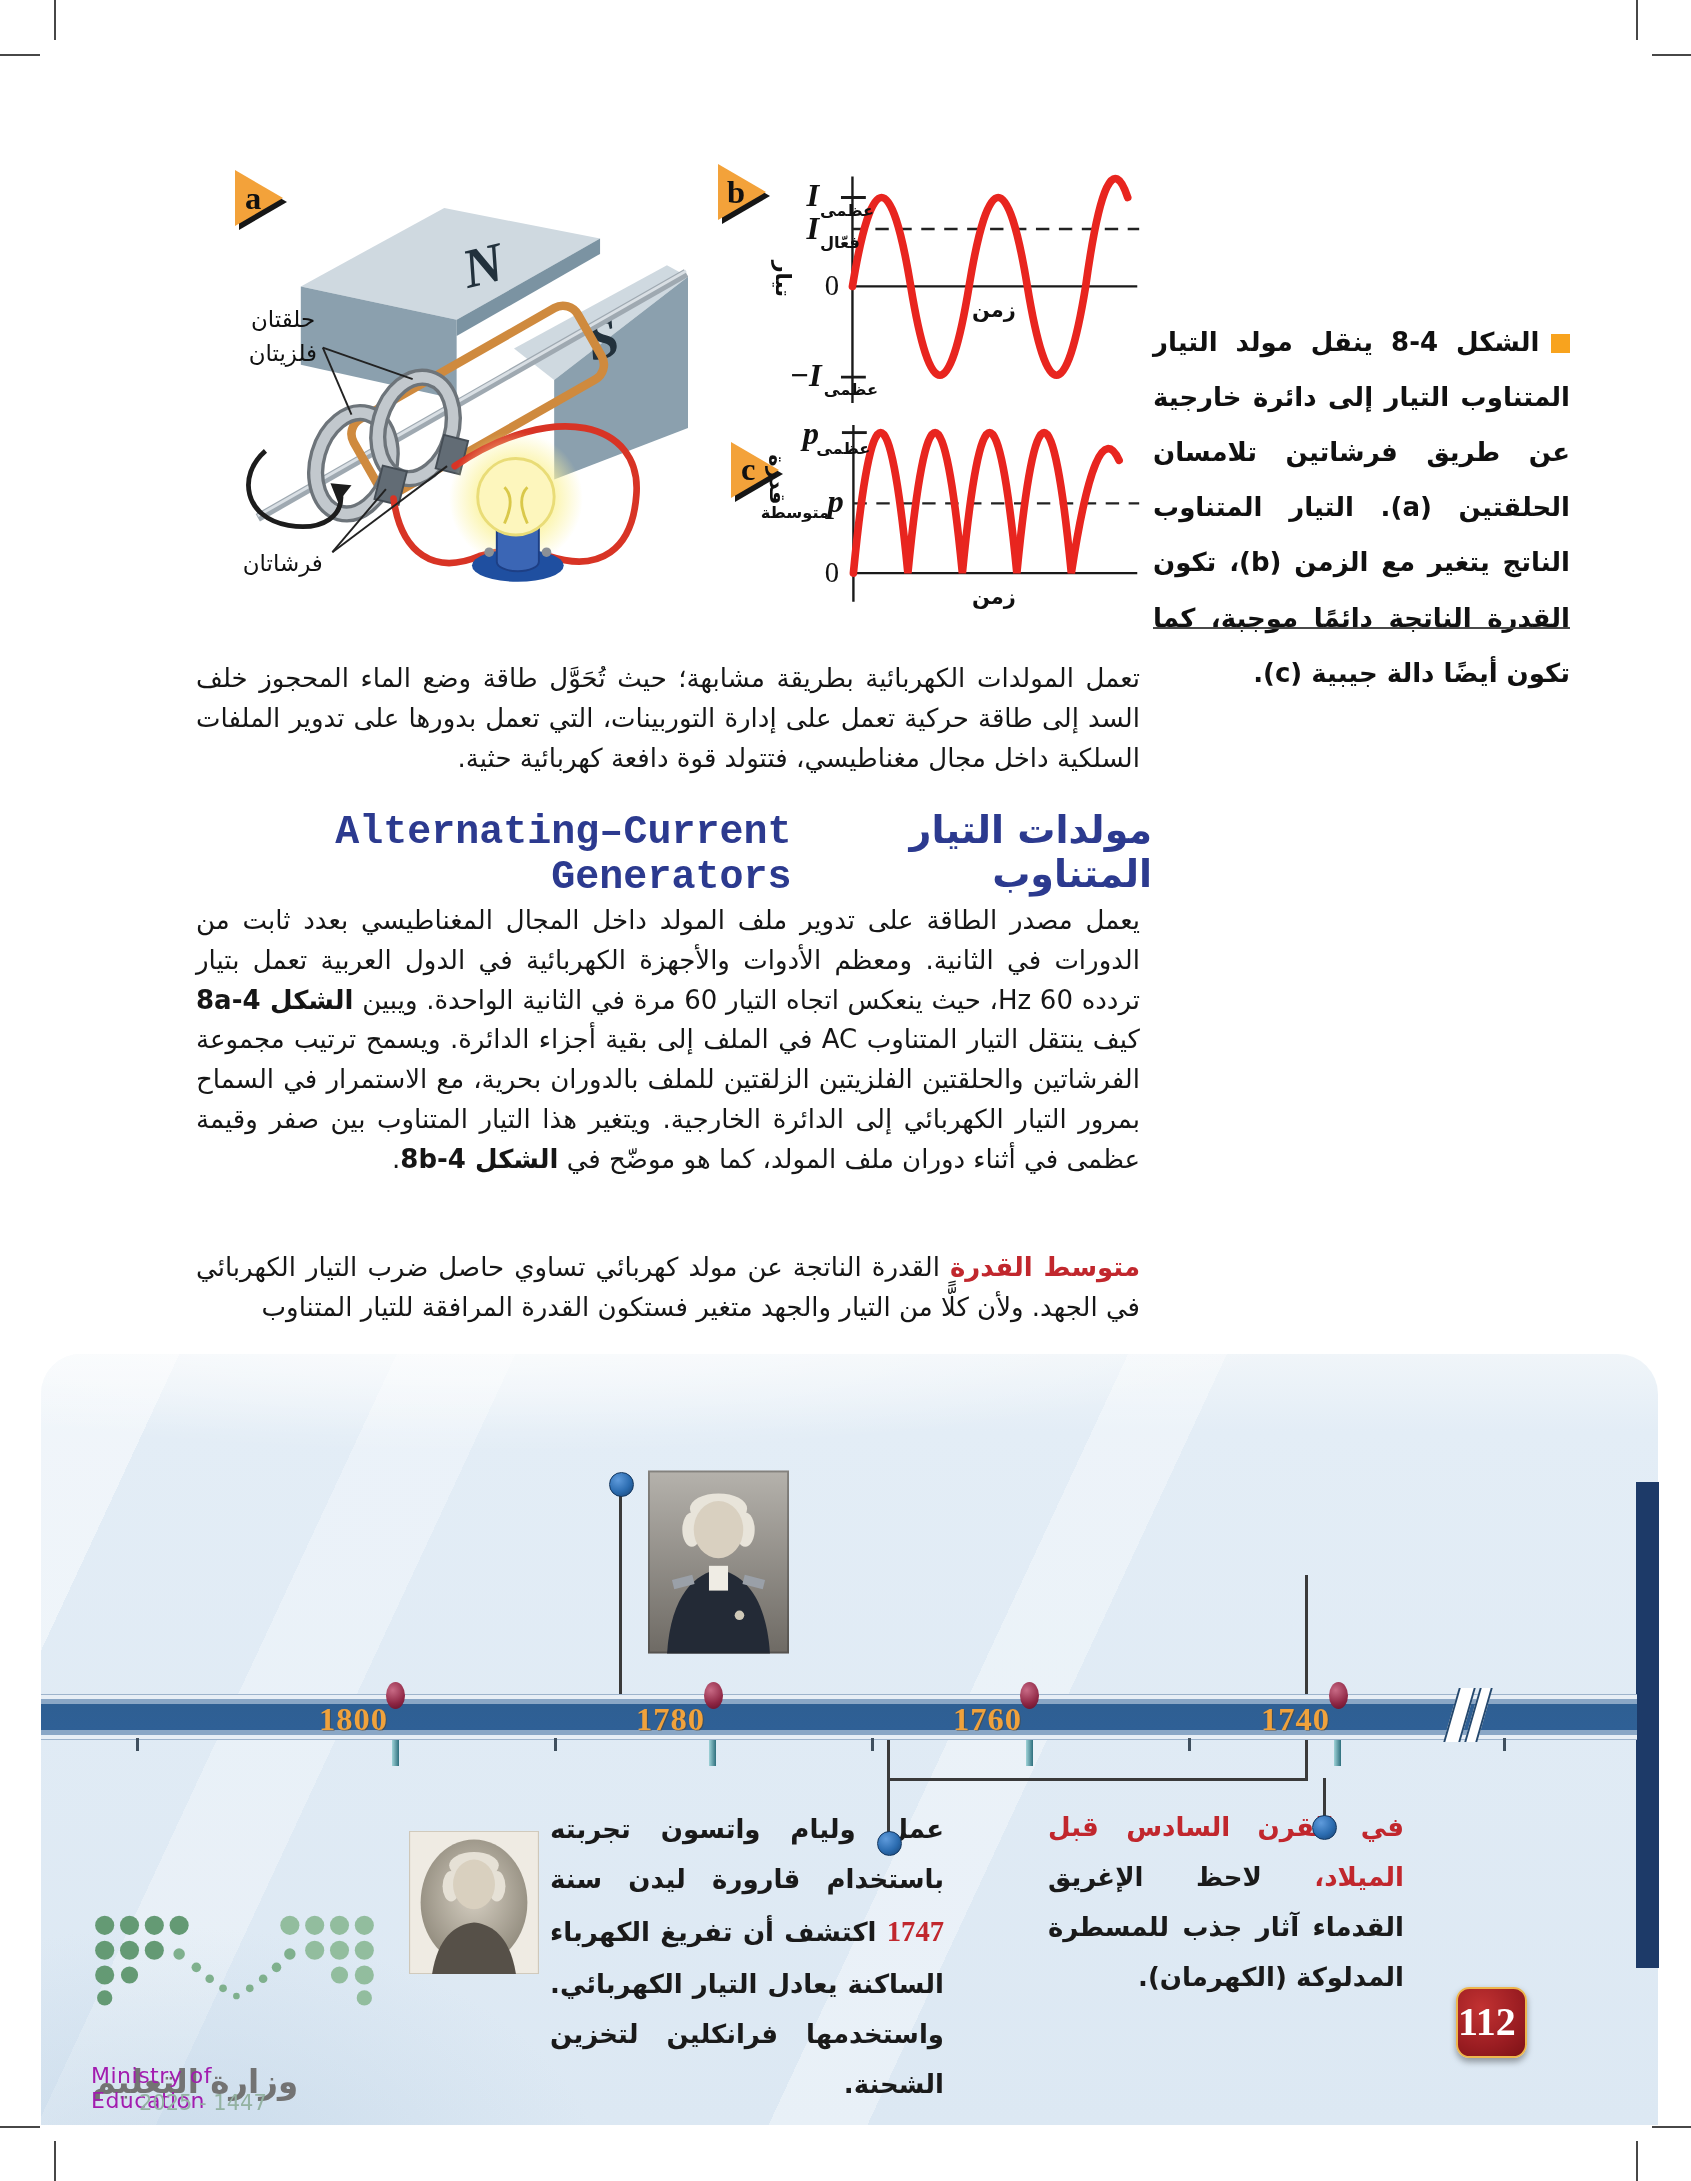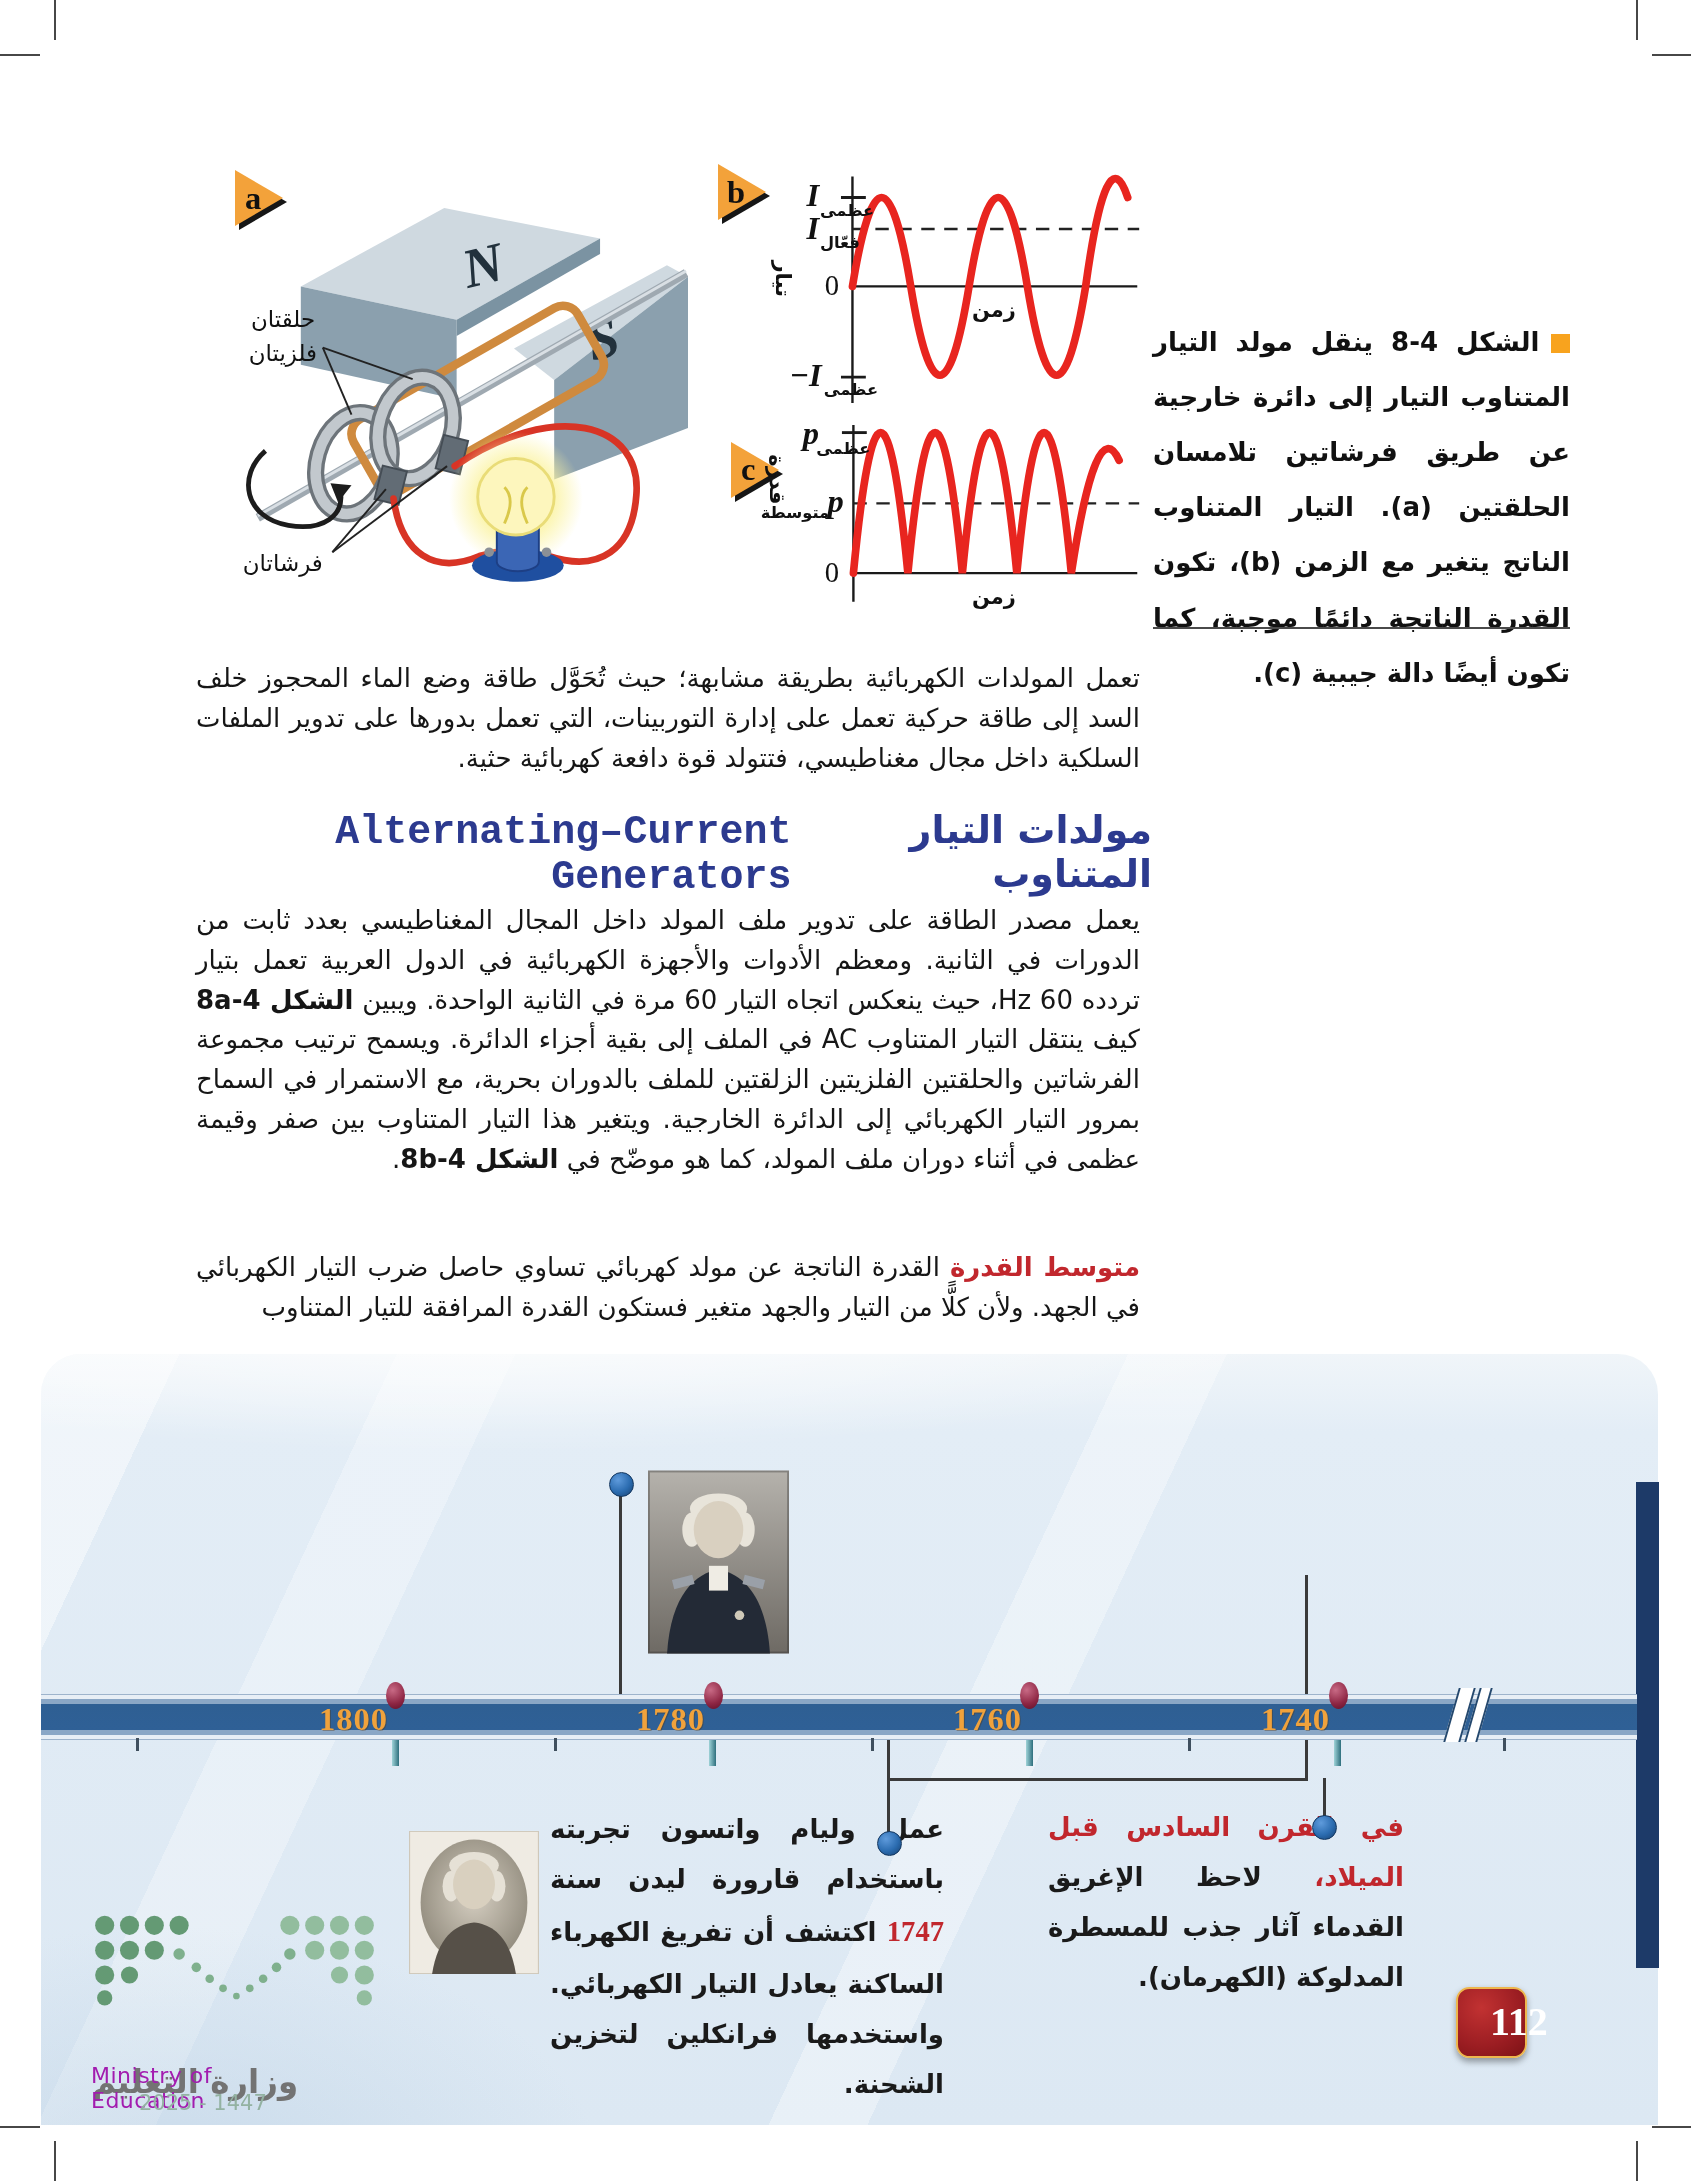--- a/index.html
+++ b/index.html
@@ -75,21 +75,21 @@
   
   .logo-ar{position:absolute;left:91px;top:2019px;width:208px;text-align:center;z-index:4;
            font:700 32.5px "DejaVu Sans",sans-serif;color:#737373;margin-top:44px;}
   .logo-en{position:absolute;left:91px;top:2063px;width:208px;text-align:left;z-index:4;
            font:400 22px "DejaVu Sans",sans-serif;color:#a21caf;letter-spacing:0.5px;}
   .logo-yr{position:absolute;left:91px;top:2091px;width:208px;text-align:left;z-index:4;
            font:400 21px "DejaVu Sans",sans-serif;color:#93b2a2;margin-left:48px;}
   .badge{position:absolute;left:1456px;top:1987px;width:71px;height:71px;border-radius:13.4px;z-index:5;
          border:2.9px solid #edb64d;box-sizing:border-box;box-shadow:0 3.8px 6.7px rgba(0,0,0,.35);
          background:radial-gradient(circle at 35% 28%, #c23232, #9b1d22 60%, #7c1216);
-         color:#fff;font:700 40px "Liberation Serif",serif;text-align:left;line-height:65px;padding-left:32px;}
+         color:#fff;font:700 40px "Liberation Serif",serif;text-align:left;line-height:65px;}
 </style>
 </head>
 <body>
 
 <div class="page">
 
   <div class="cm" style="left:54px;top:0;width:1.9px;height:40px"></div>
   <div class="cm" style="left:0;top:54px;width:40px;height:1.9px"></div>
   <div class="cm" style="left:1636px;top:0;width:1.9px;height:40px"></div>
   <div class="cm" style="left:1652px;top:54px;width:40px;height:1.9px"></div>

